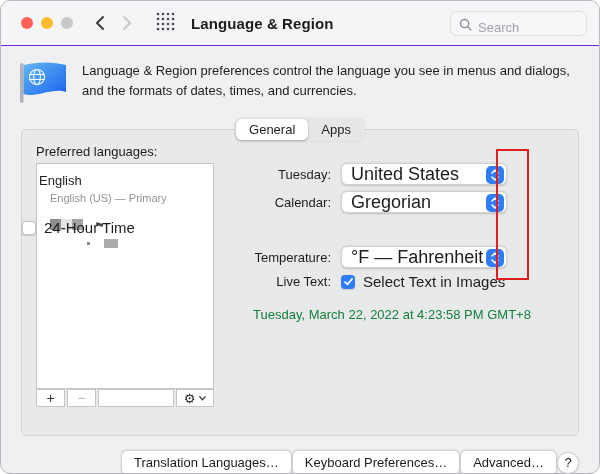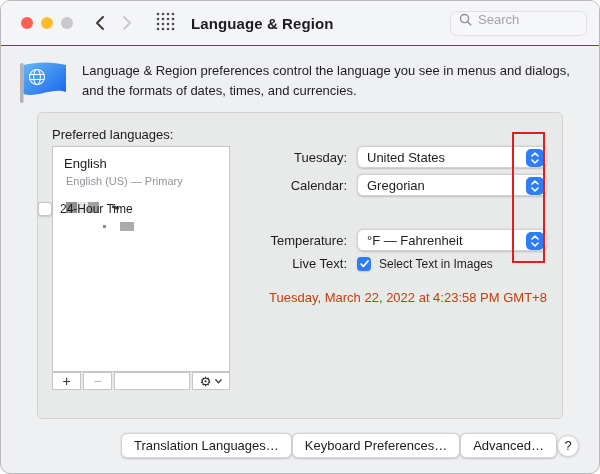--- a/index.html
+++ b/index.html
@@ -20,85 +20,85 @@
   }
   .lights { display:flex; gap:8px; }
   .light { width:12px; height:12px; border-radius:50%; }
   .nav { display:flex; gap:17px; margin-left:21px; align-items:center; }
   .nav svg { display:block; }
   .grid-icon { margin-left:22px; display:block; }
   .win-title { margin-left:16px; font-size:15px; font-weight:bold; letter-spacing:.1px; }
   .search {
     margin-left:auto; width:137px; height:25px;
     background:#f6f7f9; border:1px solid #e0e0e3; border-radius:7px;
-    display:flex; align-items:flex-start; gap:6px; padding:0 8px;
+    display:flex; align-items:flex-end; gap:6px; padding:0 8px;
   }
   .search-ph { font-size:13px; color:#a3a3a9; }
 
   
   .header { display:flex; gap:13px; padding:12px 22px 2px 14px; align-items:flex-start; }
   .flag { flex:0 0 auto; margin-top:2px; }
   .header p { font-size:13px; line-height:1.5; padding-top:3px; }
 
   
   .tabs-row { position:relative; z-index:3; display:flex; justify-content:center; margin-top:6px; margin-bottom:-12px; }
   .seg { display:flex; background:#e7e7e9; border-radius:7px; padding:1px; box-shadow:0 0 0 .5px rgba(0,0,0,.06); }
   .seg-tab { border:none; background:transparent; font-family:inherit; font-size:13px; color:#1d1d1f; padding:3px 13px; border-radius:6px; }
   .seg-tab.sel { background:#ffffff; box-shadow:0 1px 3px rgba(0,0,0,.28); }
 
   
   .panel {
-    position:relative; margin:0 36px; height:307px;
+    position:relative; margin:0 20px; height:307px;
     background:#e8e9e9; border:1px solid #d2d2d4; border-radius:5px;
   }
   .pref-label { position:absolute; left:14px; top:14px; font-size:13px; }
   .lang-list {
     position:absolute; left:14px; top:33px; width:178px; height:226px;
     background:#ffffff; border:1px solid #c5c5c7;
   }
-  .lang-name { font-size:13px; padding:9px 0 0 11px; }
+  .lang-name { font-size:13px; padding:9px 0 0 2px; }
   .lang-detail { font-size:11px; color:#93939a; padding:4px 0 0 13px; }
   .redact-r1 { margin:15px 0 0 13px; display:flex; align-items:center; }
   .redact-r2 { margin:9px 0 0 50px; display:flex; align-items:center; }
   .rb { display:inline-block; }
   .list-toolbar {
     position:absolute; left:14px; top:259px; width:178px; height:18px;
     display:flex; gap:2px;
   }
   .tb-seg { background:#fff; border:1px solid #c6c6c8; height:18px; display:flex; align-items:center; justify-content:center; }
   .tb-plus { width:29px; font-size:14px; color:#333; }
   .tb-minus { width:29px; font-size:14px; color:#b5b5b8; }
   .tb-space { flex:1; }
   .tb-gear { width:38px; gap:4px; }
   .gear-glyph { font-family:"DejaVu Sans", sans-serif; font-size:13px; color:#222; line-height:1; }
 
   
   .prow { position:absolute; left:0; display:flex; align-items:center; width:100%; }
   .plabel { width:309px; text-align:right; margin-right:10px; font-size:13px; }
   .popup {
-    position:relative; width:190px; height:22px;
+    position:relative; width:166px; height:22px;
     background:#ffffff; border:.5px solid #d2d2d6; border-radius:6px;
     box-shadow:0 .5px 2px rgba(0,0,0,.18);
     display:flex; align-items:center; padding-left:9px;
-    font-size:13px;
+    font-size:18px;
   }
   .stepper {
     position:absolute; right:2px; top:1.5px; width:18px; height:18px;
     background:#2e7cf6; border-radius:5px;
     display:flex; align-items:center; justify-content:center;
   }
   .checkbox {
     width:14px; height:14px; border-radius:3.5px; background:#fff;
     border:.5px solid #c4c4c8; box-shadow:0 .5px 1.5px rgba(0,0,0,.15);
     display:flex; align-items:center; justify-content:center;
   }
   .checkbox.on { background:#2e7cf6; border-color:#2e7cf6; }
-  .cb-label { font-size:12px; margin-left:8px; }
-
-  .date-preview { position:absolute; left:190px; width:360px; text-align:center; color:#c2410c; font-size:13px; }
+  .cb-label { font-size:15px; margin-left:8px; }
+
+  .date-preview { position:absolute; left:190px; width:360px; text-align:center; color:#15803d; font-size:13px; }
   .d1 { top:177px; }
   .d2 { top:193px; }
   .d2 span { margin:0 9px; }
 
   .annotation {
     position:absolute; left:474px; top:19px; width:33px; height:131px;
     border:2px solid #e01e1e; z-index:5; pointer-events:none;
   }
 
   
@@ -182,20 +182,26 @@
           <circle cx="22" cy="17" r="7.5"></circle>
           <ellipse cx="22" cy="17" rx="3.4" ry="7.5"></ellipse>
           <line x1="14.5" y1="14.5" x2="29.5" y2="14.5"></line>
           <line x1="14.5" y1="19.5" x2="29.5" y2="19.5"></line>
         </g>
       </svg>
     </span>
     <p>Language &amp; Region preferences control the language you see in menus and dialogs, and the formats of dates, times, and currencies.</p>
   </div>
 
+  <div class="tabs-row">
+    <div class="seg">
+      <button class="seg-tab sel">General</button>
+      <button class="seg-tab">Apps</button>
+    </div>
+  </div>
 
   <div class="panel">
 
     <span class="pref-label">Preferred languages:</span>
 
     <div class="lang-list">
       <div>
         <div class="lang-name">English</div>
         <div class="lang-detail">English (US) — Primary</div>
       </div>

